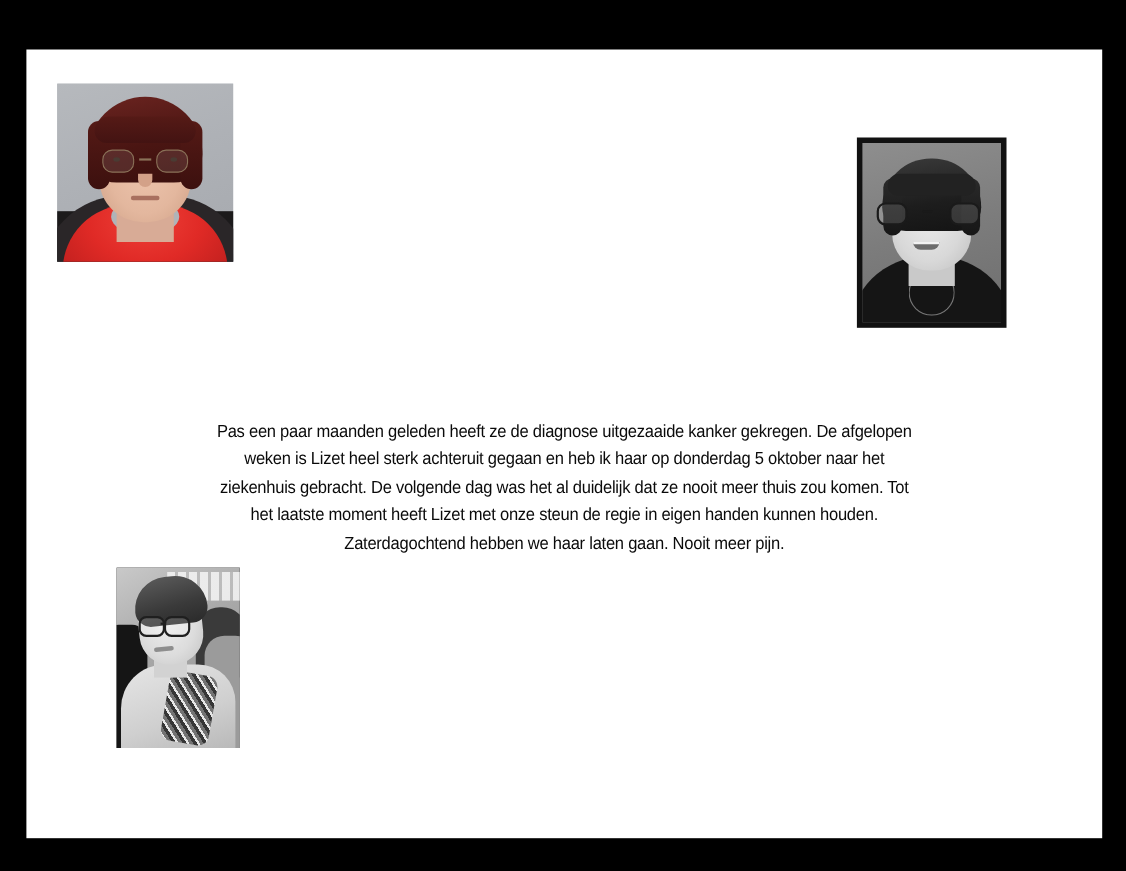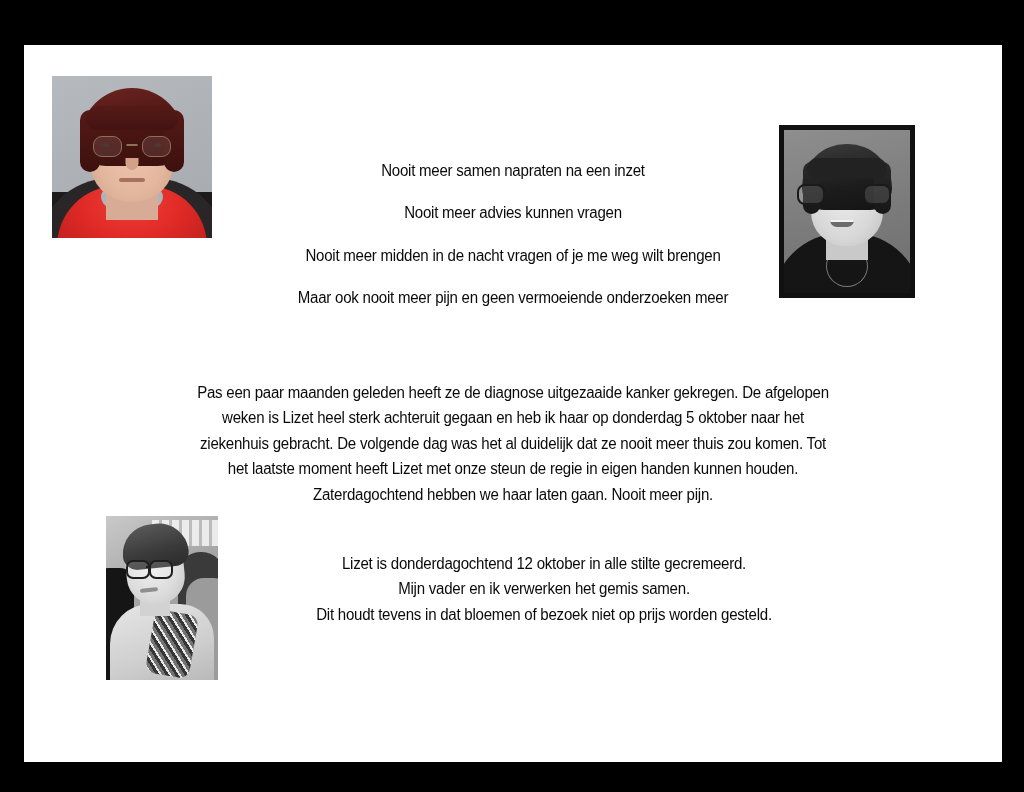--- a/index.html
+++ b/index.html
@@ -488,36 +488,25 @@
       <div class="p3-scarf"></div>
       <div class="p3-neck"></div>
       <div class="p3-face"></div>
       <div class="p3-hair"></div>
       <div class="p3-glass-l"></div>
       <div class="p3-glass-r"></div>
       <div class="p3-bridge"></div>
       <div class="p3-mouth"></div>
     </div>
 
-    <div id="poem-block">
-      <div class="text-line">Nooit meer samen napraten na een inzet</div>
-      <div class="text-line">Nooit meer advies kunnen vragen</div>
-      <div class="text-line">Nooit meer midden in de nacht vragen of je me weg wilt brengen</div>
-      <div class="text-line">Maar ook nooit meer pijn en geen vermoeiende onderzoeken meer</div>
-    </div>
 
 
     <div id="story-block">
       <div class="text-line">Pas een paar maanden geleden heeft ze de diagnose uitgezaaide kanker gekregen. De afgelopen</div>
       <div class="text-line">weken is Lizet heel sterk achteruit gegaan en heb ik haar op donderdag 5 oktober naar het</div>
       <div class="text-line">ziekenhuis gebracht. De volgende dag was het al duidelijk dat ze nooit meer thuis zou komen. Tot</div>
       <div class="text-line">het laatste moment heeft Lizet met onze steun de regie in eigen handen kunnen houden.</div>
       <div class="text-line">Zaterdagochtend hebben we haar laten gaan. Nooit meer pijn.</div>
     </div>
 
-    <div id="closing-block">
-      <div class="text-line">Lizet is donderdagochtend 12 oktober in alle stilte gecremeerd.</div>
-      <div class="text-line">Mijn vader en ik verwerken het gemis samen.</div>
-      <div class="text-line">Dit houdt tevens in dat bloemen of bezoek niet op prijs worden gesteld.</div>
-    </div>
 
   </div>
 </div>
 
 </body></html>

